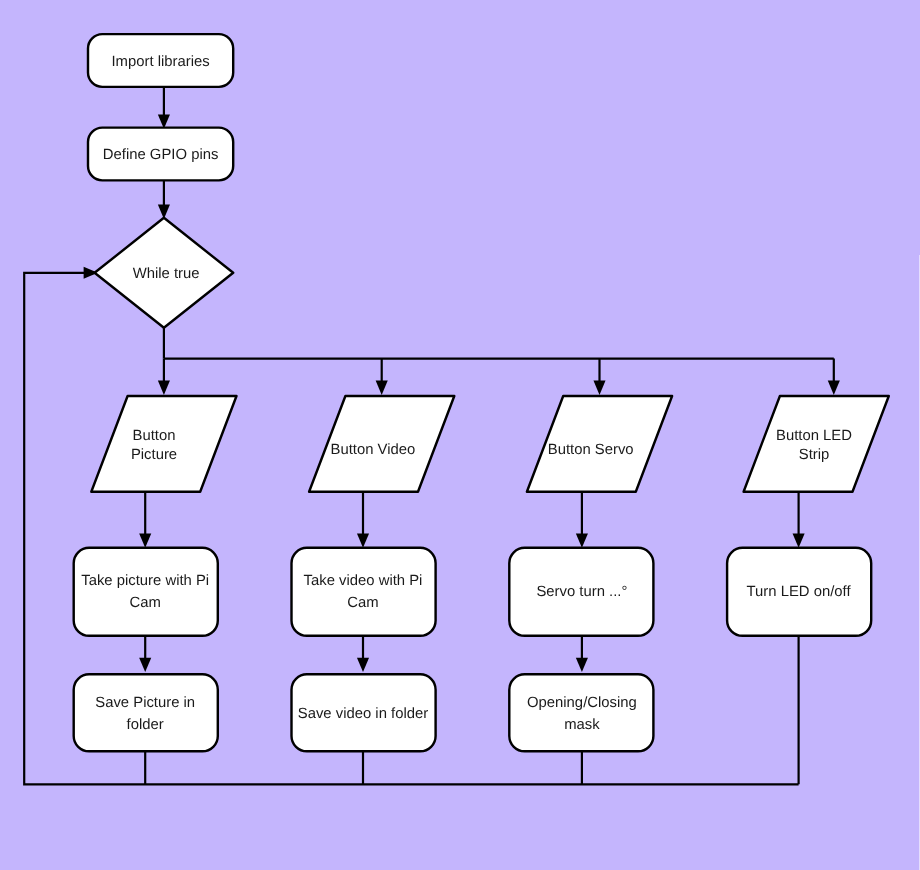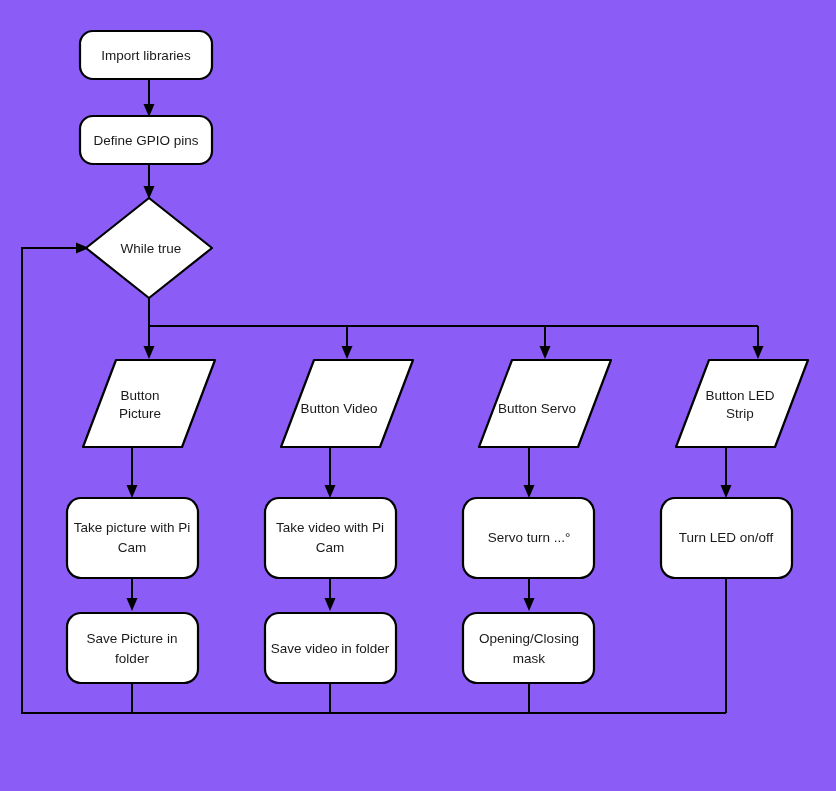--- a/index.html
+++ b/index.html
@@ -4,21 +4,21 @@
 <style>
   html, body {
     margin: 0;
     padding: 0;
     background: #ffffff;
   }
   #canvas {
     position: relative;
     width: 836px;
     height: 791px;
-    background: #8b5cf6;
+    background: #c4b5fd;
     font-family: "Liberation Sans", sans-serif;
   }
   svg.flow {
     display: block;
     width: 836px;
     height: 791px;
   }
   .shape-outline {
     fill: #ffffff;
     stroke: #000000;

